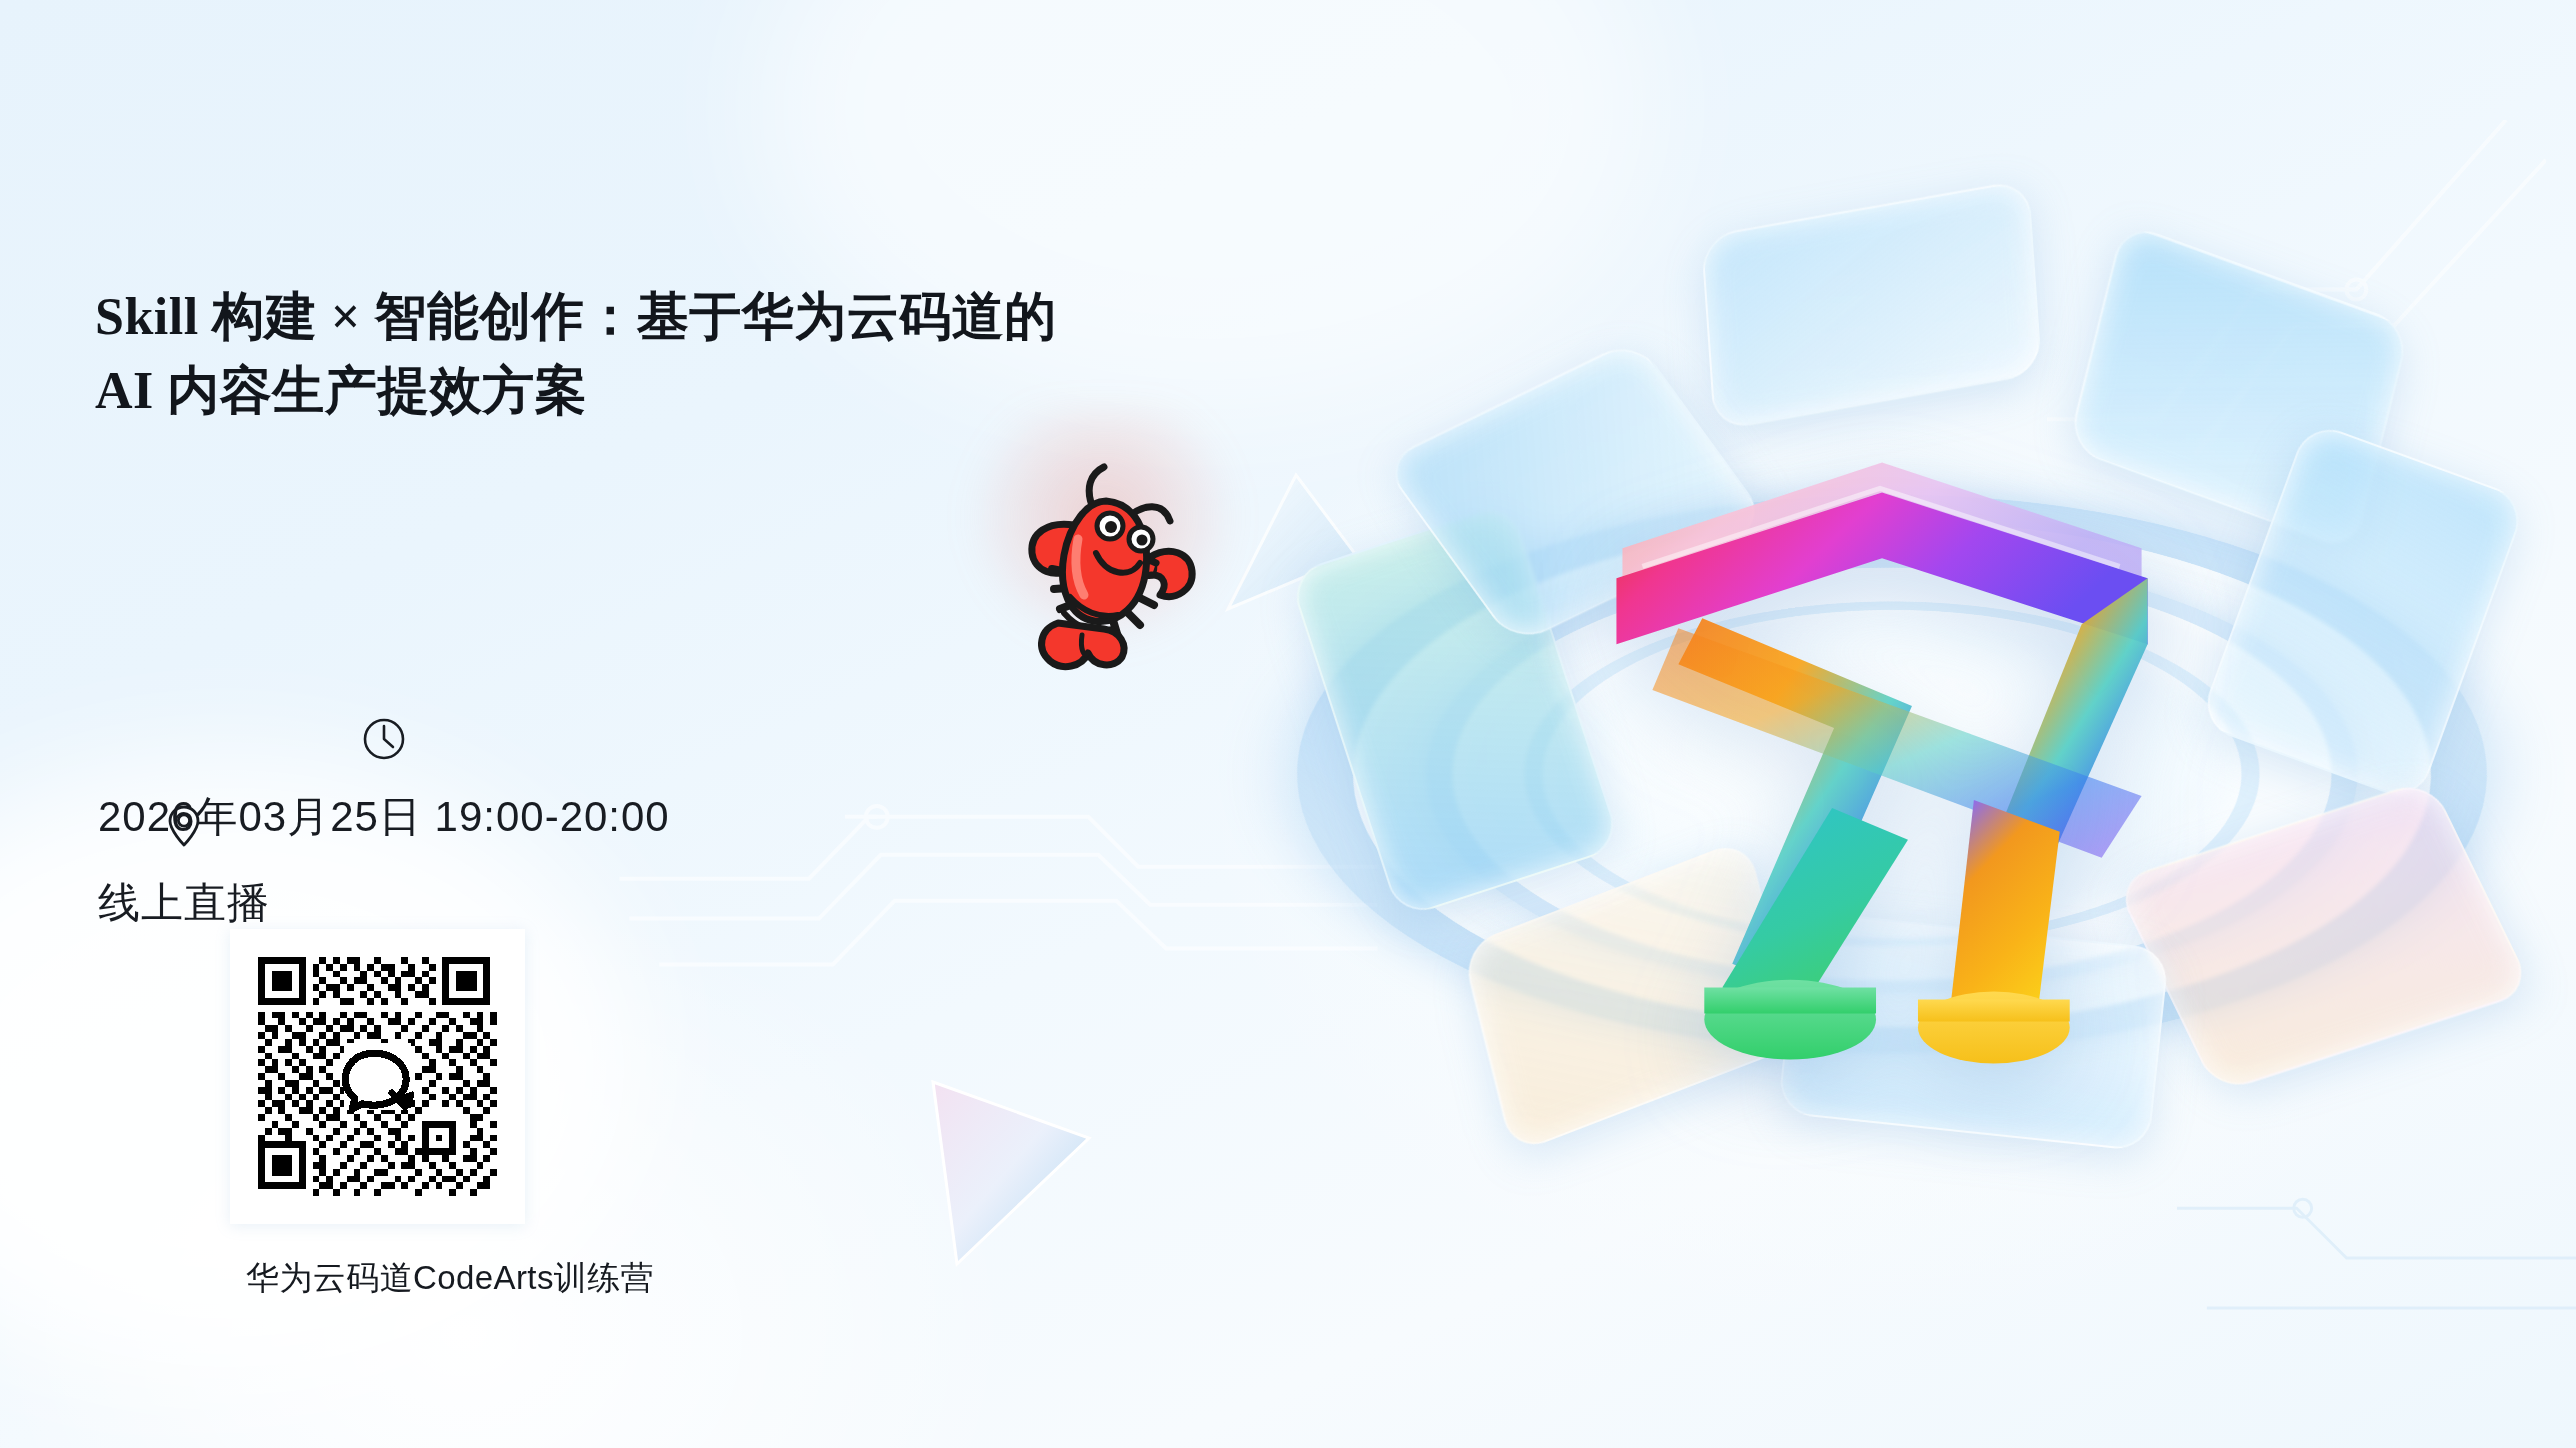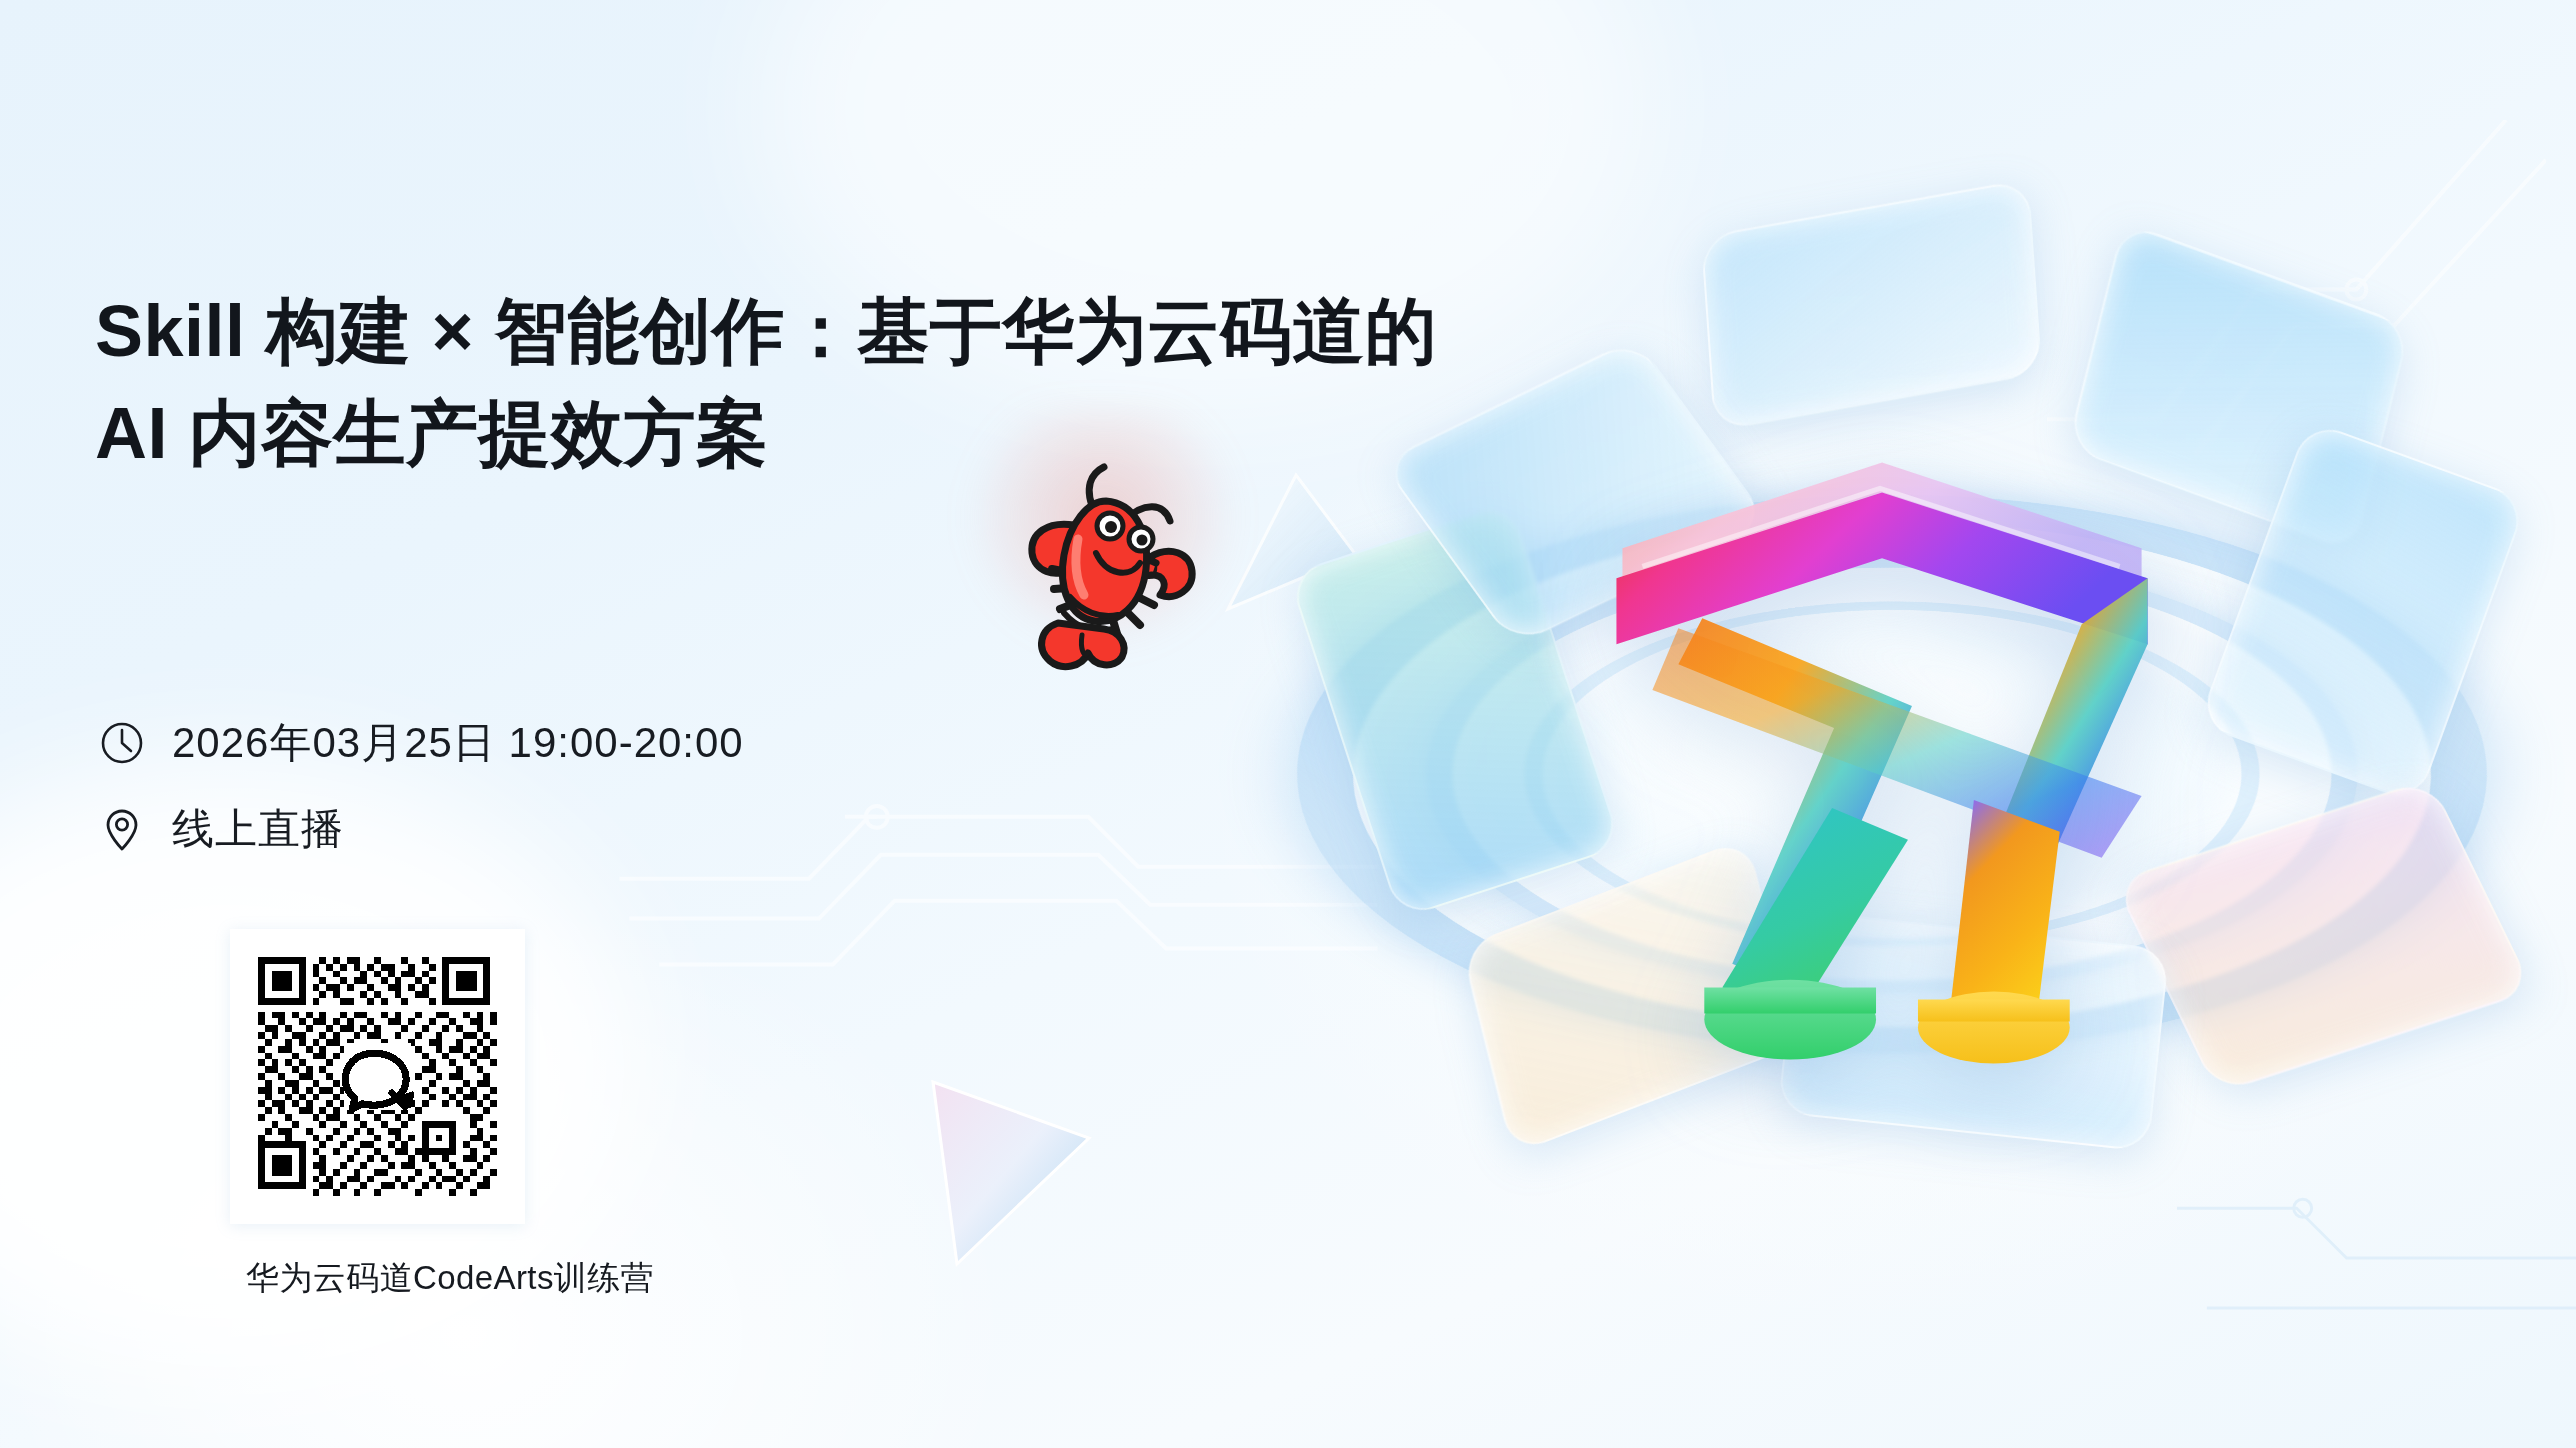--- a/index.html
+++ b/index.html
@@ -59,28 +59,29 @@
   #ribbonWrap{
     position:absolute;left:50%;top:48%;width:619px;height:639px;
     transform:translate(-50%,-50%);
   }
   #ribbonWrap svg{display:block;filter:drop-shadow(0 26px 40px rgba(130,170,215,.35));}
 
   
   #content{position:absolute;left:0;top:0;width:1228px;height:1449px;}
   #title{
     position:absolute;left:95px;top:280px;width:1118px;
-    font-size:72px;font-weight:bold;line-height:1.42;
-    color:#12161c;letter-spacing:0.5px;
+    font-size:52px;font-weight:bold;line-height:1.42;
+    color:#12161c;letter-spacing:0.5px;font-family:Liberation Serif, serif;
   }
   #title .line{white-space:nowrap;display:block;}
 
   .meta-row{
     position:absolute;left:98px;display:flex;align-items:center;gap:26px;
     color:#181c22;
+    flex-direction:column;
   }
   #metaTime{top:715px;}
   #metaPlace{top:801px;}
   .meta-icon{width:48px;height:48px;flex:0 0 48px;}
   .meta-icon svg{display:block;width:48px;height:48px;}
   .meta-text{font-size:42px;letter-spacing:1px;white-space:nowrap;color:#181c22;}
 
   #qrPanel{
     position:absolute;left:230px;top:929px;width:295px;height:295px;
     background:#ffffff;padding:0;box-sizing:border-box;

